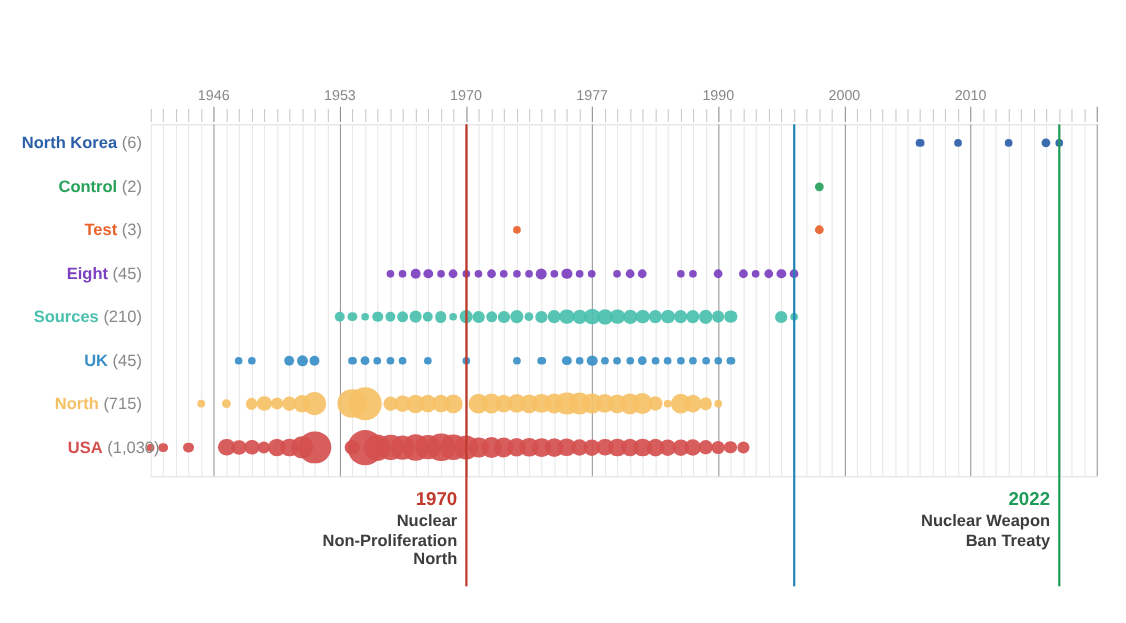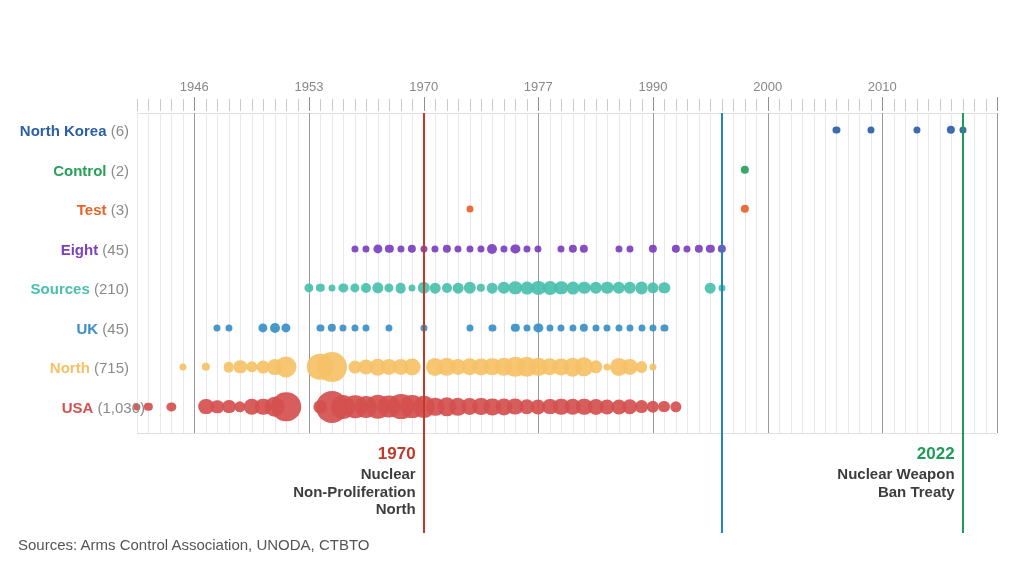--- a/index.html
+++ b/index.html
@@ -435,14 +435,13 @@
       </div>
       <div class="annot" style="right: 310.2px; top: 444px;">
       </div>
       <div class="annot" style="right: 69.4px; top: 444px;">
         <span class="year" style="color: rgb(30, 155, 86);">2022</span>
         <span class="name">Nuclear Weapon</span>
         <span class="name">Ban Treaty</span>
       </div>
     </div>
 
-  <div class="sources">Sources: Arms Control Association, UNODA, CTBTO</div>
 </div>
 
 </body></html>

